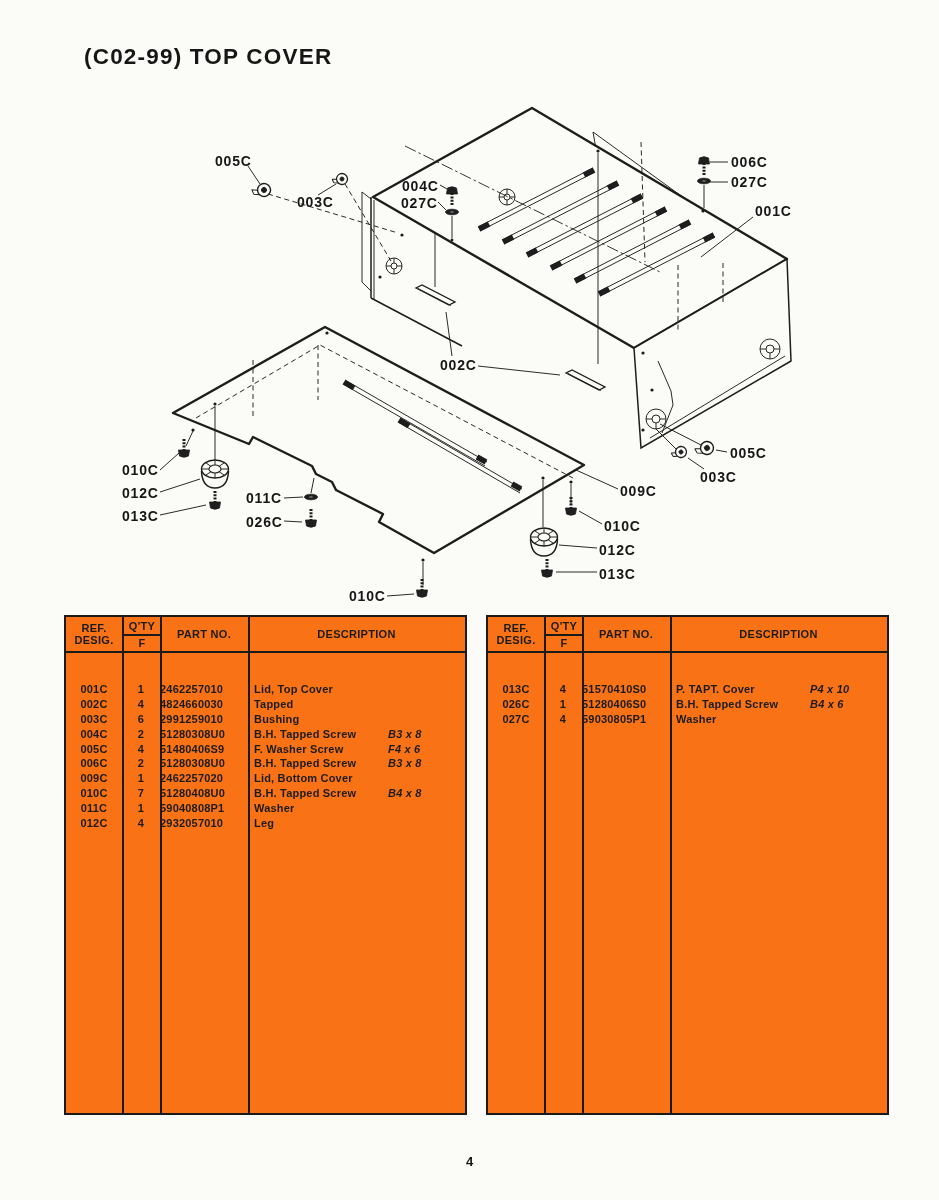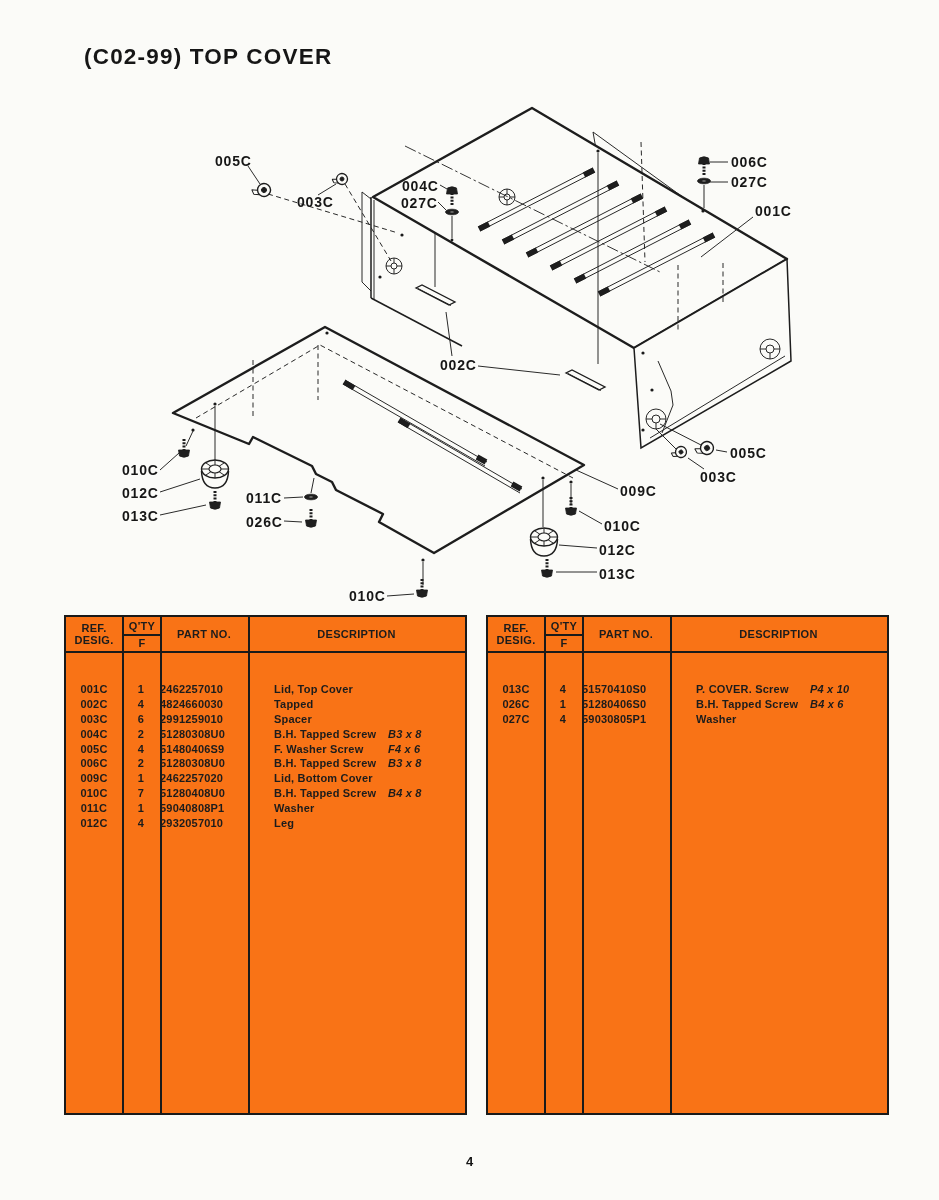--- a/index.html
+++ b/index.html
@@ -33,21 +33,21 @@
   .pt .h-qty .qt{height:17px;display:flex;align-items:center;}
   .pt .h-qty .qline{width:36px;height:1.5px;background:#1a1a1a;}
   .pt .h-qty .qf{height:15px;display:flex;align-items:center;}
   .pt .h-part{left:94px;width:88px;text-align:right;}
   .pt .h-desc{left:182px;right:0;}
   .pt .tbody{padding-top:29px;}
   .trow{display:flex;height:14.8px;align-items:center;font-size:11px;font-weight:700;letter-spacing:.2px;}
   .trow .c-ref{width:56px;text-align:center;}
   .trow .c-qty{width:38px;text-align:center;}
   .trow .c-part{width:88px;padding-left:0;box-sizing:border-box;}
-  .trow .c-desc{flex:1;position:relative;padding-left:26px;}
+  .trow .c-desc{flex:1;position:relative;padding-left:6px;}
   .trow .d-size{position:absolute;left:140px;top:0;white-space:nowrap;font-style:italic;}
   .pagenum{position:absolute;left:0;right:0;top:1154px;text-align:center;
            font-size:13px;font-weight:700;color:#161616;}
 </style>
 </head>
 <body>
 
 <div class="page">
 
   <div class="title">(C02-99) TOP COVER</div>
@@ -289,21 +289,21 @@
         <div class="trow">
           <span class="c-ref">002C</span>
           <span class="c-qty">4</span>
           <span class="c-part">4824660030</span>
           <span class="c-desc"><span class="d-name">Tapped</span></span>
         </div>
         <div class="trow">
           <span class="c-ref">003C</span>
           <span class="c-qty">6</span>
           <span class="c-part">2991259010</span>
-          <span class="c-desc"><span class="d-name">Spacer</span></span>
+          <span class="c-desc"><span class="d-name">Bushing</span></span>
         </div>
         <div class="trow">
           <span class="c-ref">004C</span>
           <span class="c-qty">2</span>
           <span class="c-part">51280308U0</span>
           <span class="c-desc"><span class="d-name">B.H. Tapped Screw</span><span class="d-size">B3 x 8</span></span>
         </div>
         <div class="trow">
           <span class="c-ref">005C</span>
           <span class="c-qty">4</span>
@@ -358,21 +358,21 @@
         <span class="qf">F</span>
       </div>
       <div class="hc h-part">PART NO.</div>
       <div class="hc h-desc">DESCRIPTION</div>
     </div>
     <div class="tbody">
         <div class="trow">
           <span class="c-ref">013C</span>
           <span class="c-qty">4</span>
           <span class="c-part">51570410S0</span>
-          <span class="c-desc"><span class="d-name">P. COVER. Screw</span><span class="d-size">P4 x 10</span></span>
+          <span class="c-desc"><span class="d-name">P. TAPT. Cover</span><span class="d-size">P4 x 10</span></span>
         </div>
         <div class="trow">
           <span class="c-ref">026C</span>
           <span class="c-qty">1</span>
           <span class="c-part">51280406S0</span>
           <span class="c-desc"><span class="d-name">B.H. Tapped Screw</span><span class="d-size">B4 x 6</span></span>
         </div>
         <div class="trow">
           <span class="c-ref">027C</span>
           <span class="c-qty">4</span>

